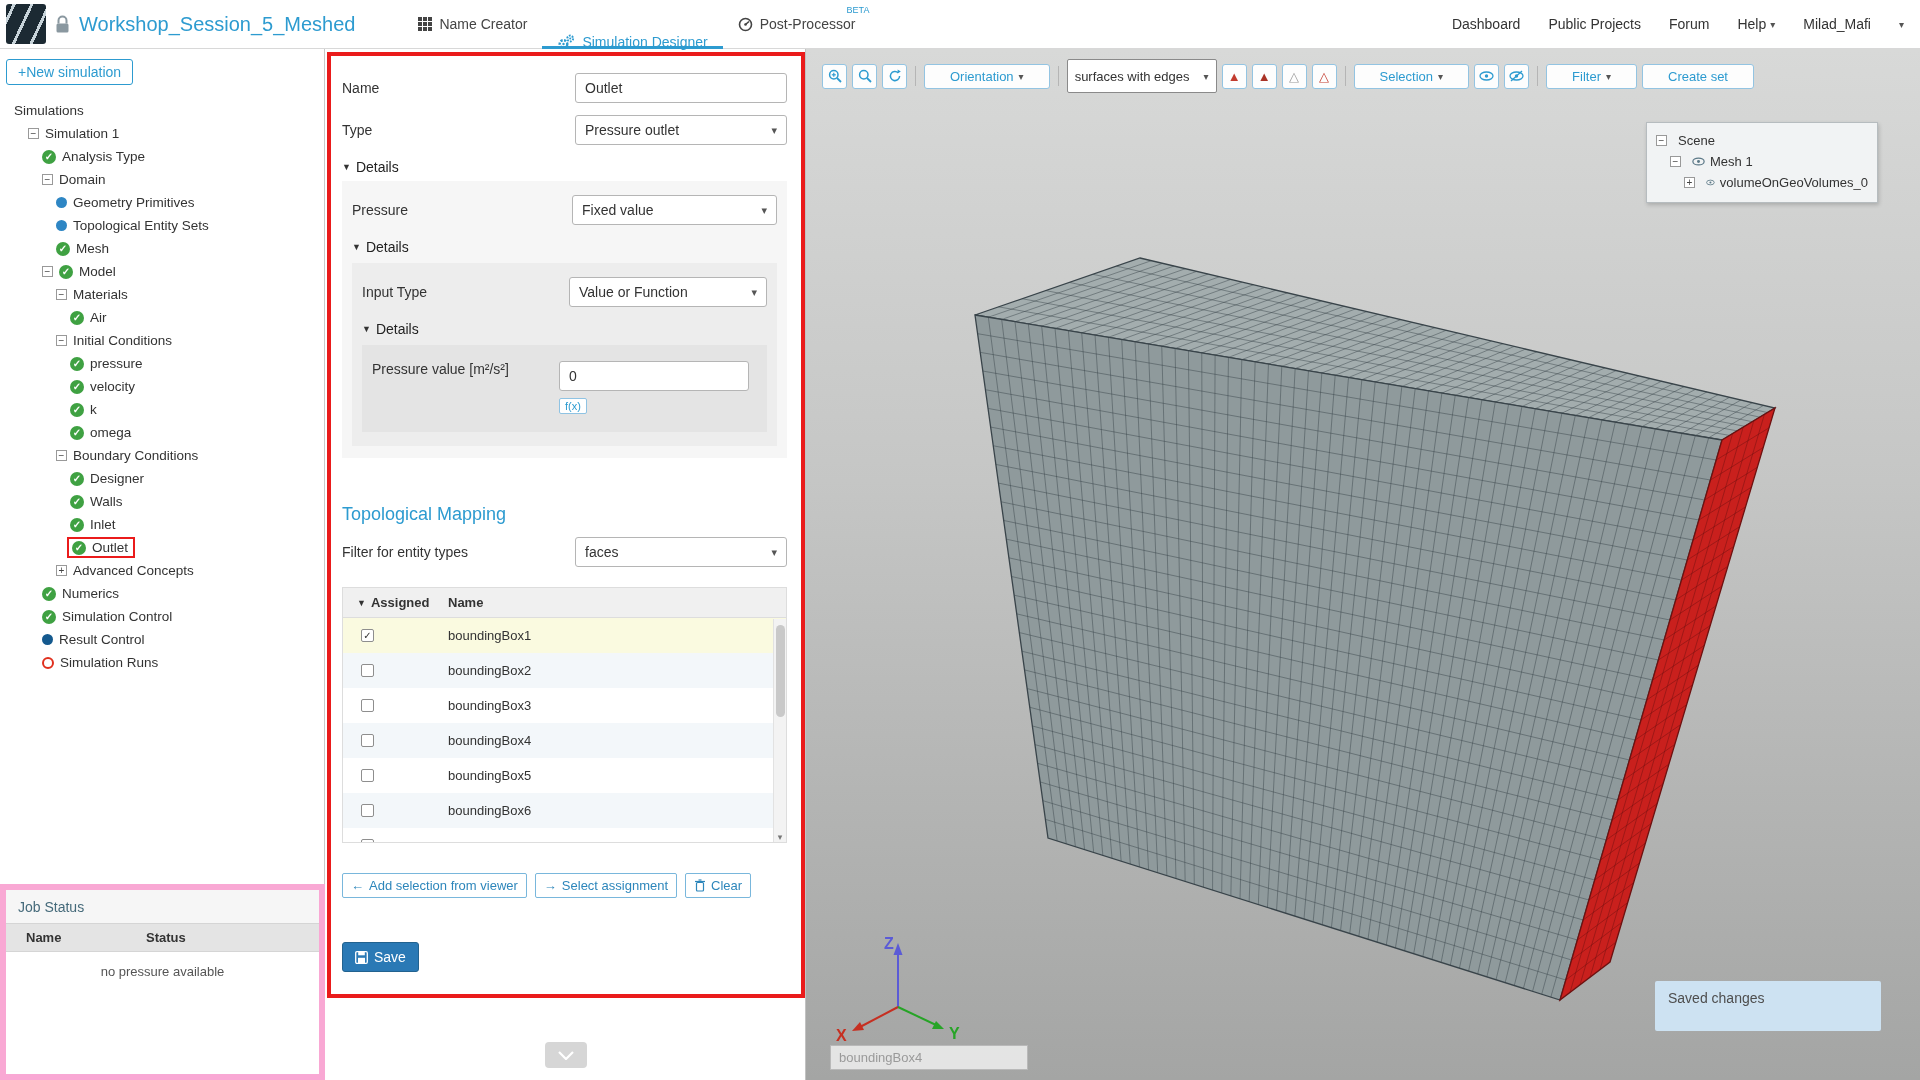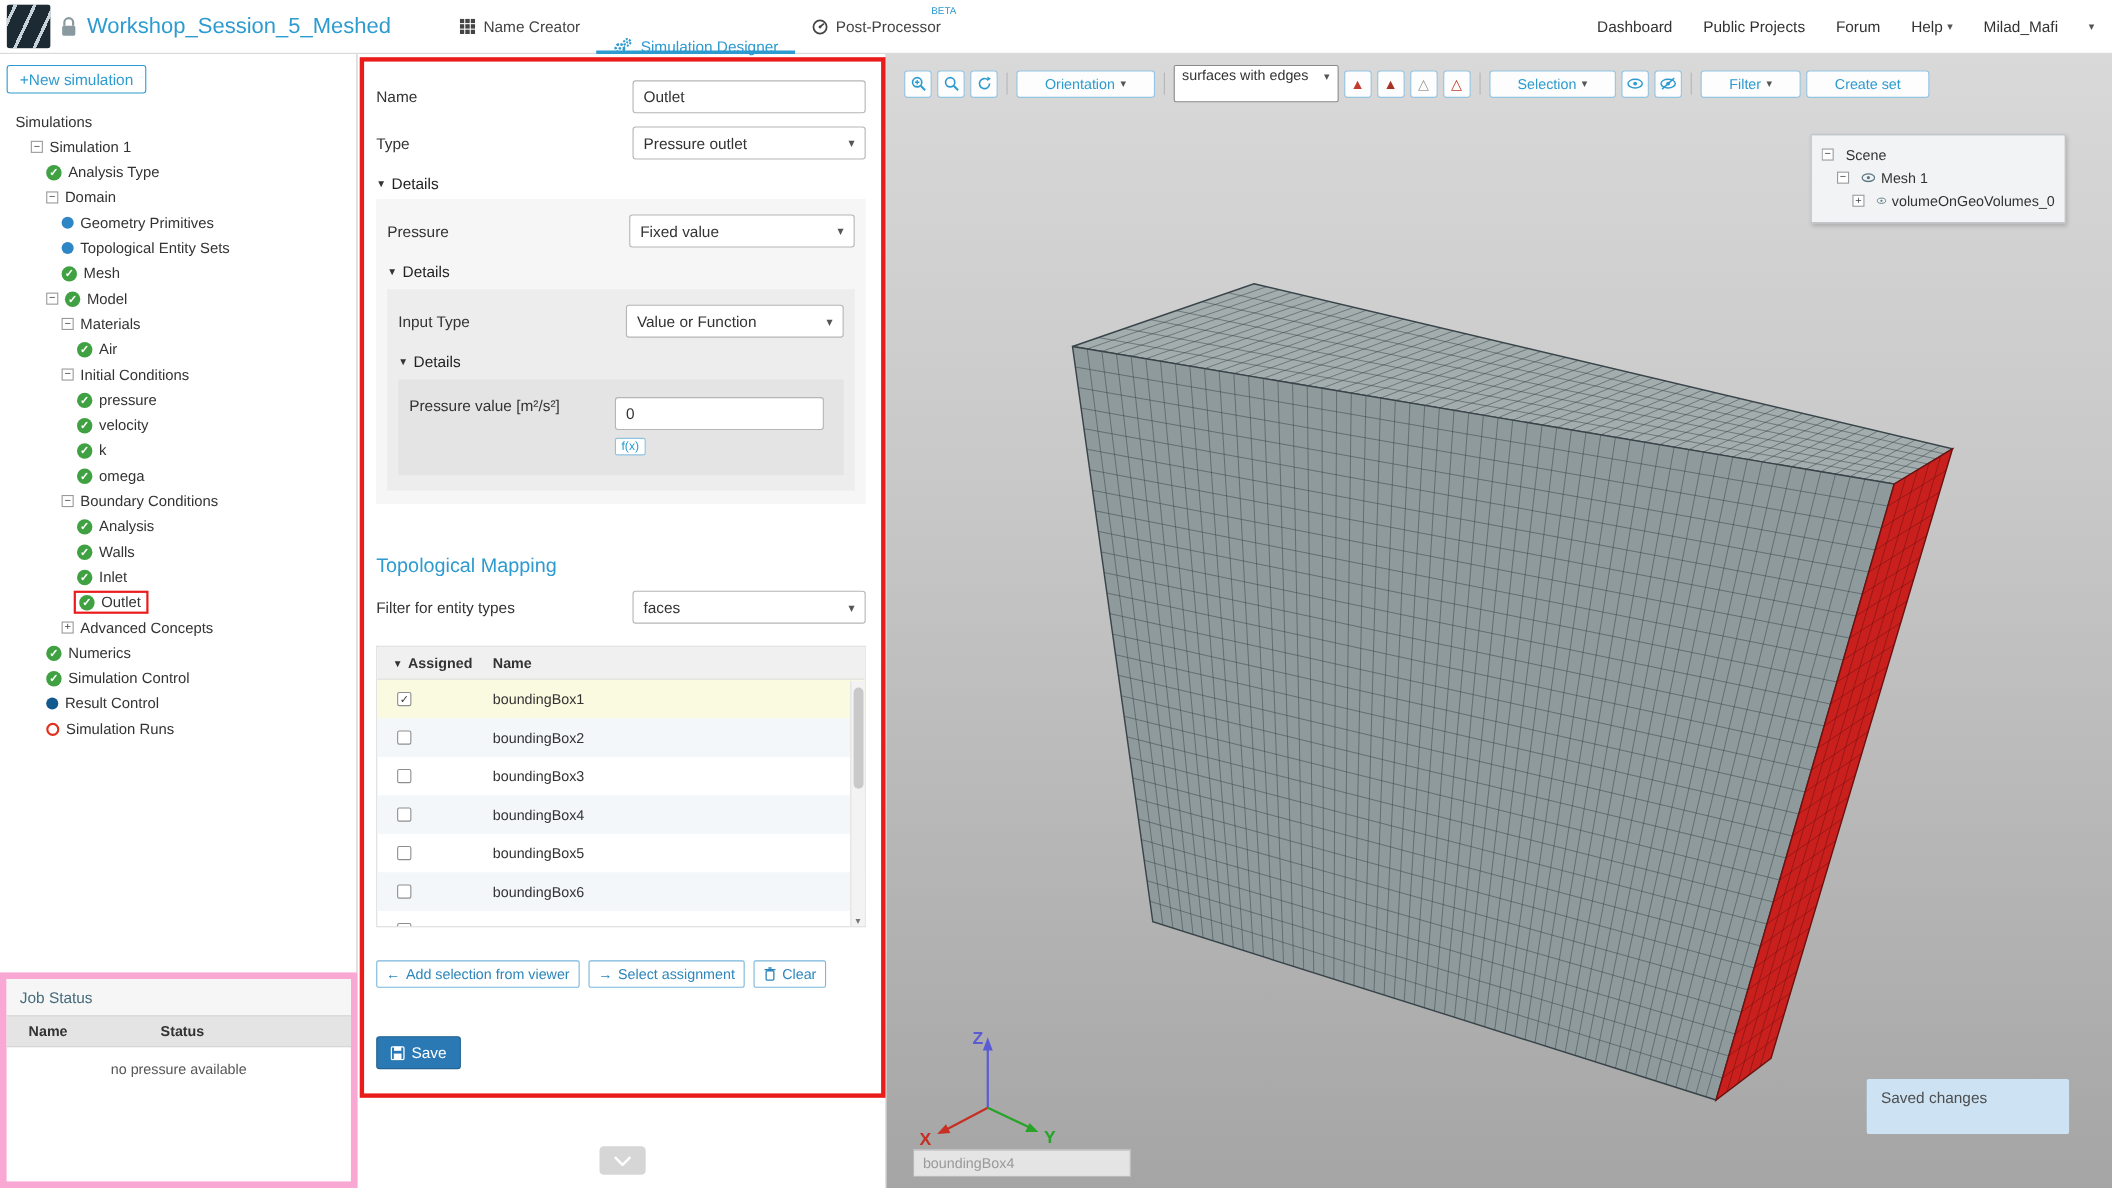--- a/index.html
+++ b/index.html
@@ -98,32 +98,32 @@
   .viewer { position:absolute; top:49px; left:806px; width:1114px; height:1031px; overflow:hidden;
             background:linear-gradient(180deg,#d8d9d8,#c6c7c6 40%,#a4a5a4); }
   #mesh-svg { position:absolute; left:0; top:0; }
   .vtoolbar { position:absolute; left:16px; top:10px; display:flex; align-items:center; gap:5px; z-index:5; }
   .vbtn { height:25px; display:inline-flex; align-items:center; gap:5px; background:rgba(255,255,255,.95);
           border:1px solid #93c4e2; border-radius:3px; color:#2d9bd0; font-size:13px; padding:0 25px;
           font-family:inherit; cursor:pointer; }
   .vbtn.icon { width:25px; padding:0; justify-content:center; }
   .vsep { width:1px; height:20px; background:#b5b5b5; margin:0 3px; }
   .vselect { height:26px; background:#fff; border:1px solid #8a8a8a; border-radius:2px; color:#333; font-size:13px;
-             display:inline-flex; align-items:flex-end; gap:14px; padding:16px 7px; cursor:pointer; }
+             display:inline-flex; align-items:center; gap:14px; padding:16px 7px; cursor:pointer; }
   .tri-red { color:#c23b2e; font-size:13px; } .tri-red2 { color:#a93226; font-size:13px; }
   .tri-out { color:#9a9a9a; font-size:13px; } .tri-out-red { color:#c23b2e; font-size:13px; }
   .scene-tree { position:absolute; top:73px; right:42px; width:232px; background:rgba(243,245,246,.92);
                 border:1px solid #b6bcbf; box-shadow:1px 2px 4px rgba(0,0,0,.18); padding:7px 9px 9px;
                 font-size:13px; color:#333; z-index:5; }
   .st-row { display:flex; align-items:center; gap:5px; height:21px; white-space:nowrap; overflow:hidden; }
   .st-row.i1 { padding-left:14px; } .st-row.i2 { padding-left:28px; }
   .axis { position:absolute; left:22px; top:880px; z-index:4; }
   .vinput { position:absolute; left:24px; bottom:10px; width:198px; height:25px; background:rgba(255,255,255,.7);
             border:1px solid #b9b9b9; color:#9a9a9a; font-size:13px; padding:0 8px; z-index:5; font-family:inherit; }
-  .toast { position:absolute; right:39px; bottom:49px; width:184px; height:50px; background:#cde2f2; color:#4e4e4e;
+  .toast { position:absolute; right:39px; bottom:49px; width:226px; height:50px; background:#cde2f2; color:#4e4e4e;
            font-size:14px; padding:9px 13px; border-radius:2px; z-index:5; }
 </style>
 </head>
 <body>
 
 <div class="app">
 
   <header class="topbar">
     <div class="logo"></div>
     <svg class="lock" width="15" height="19" viewBox="0 0 15 19">
@@ -240,21 +240,21 @@
         <div class="tree-row" style="padding-left: 70px;">
           <span class="ic ic-check">✓</span>
           <span class="tree-label">omega</span>
         </div>
         <div class="tree-row" style="padding-left: 56px;">
           <span class="expander">−</span>
           <span class="tree-label">Boundary Conditions</span>
         </div>
         <div class="tree-row" style="padding-left: 70px;">
           <span class="ic ic-check">✓</span>
-          <span class="tree-label">Analysis</span>
+          <span class="tree-label">Designer</span>
         </div>
         <div class="tree-row" style="padding-left: 70px;">
           <span class="ic ic-check">✓</span>
           <span class="tree-label">Walls</span>
         </div>
         <div class="tree-row" style="padding-left: 70px;">
           <span class="ic ic-check">✓</span>
           <span class="tree-label">Inlet</span>
         </div>
         <div class="tree-row" style="padding-left: 70px;">

